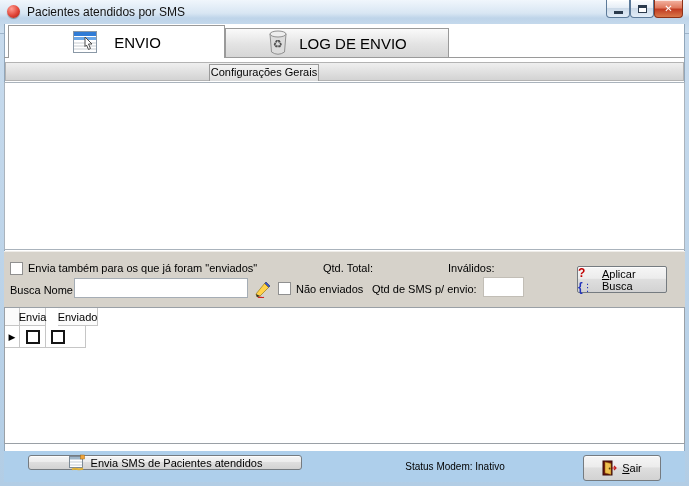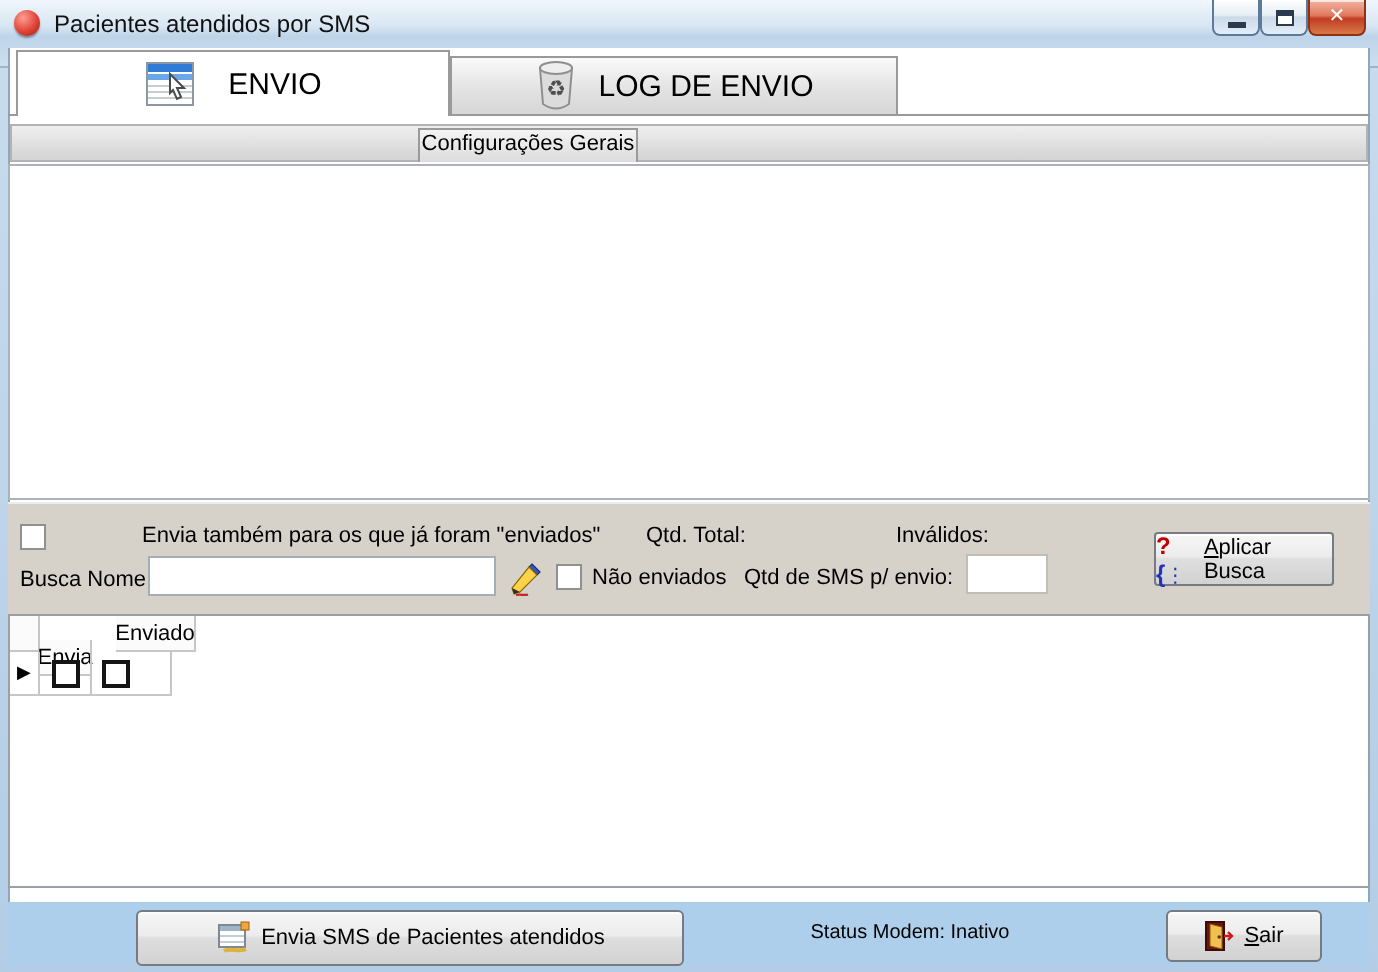--- a/index.html
+++ b/index.html
@@ -196,21 +196,21 @@
   <div class="abs memo-white" style="left:444px;top:157px;width:237px;height:86px;">
     <div class="memo-text" style="margin-right:16px;"></div>
     <div class="vscroll" style="background:#f6f4f0;">
       <span class="sarrow">▲</span>
       <span class="sarrow">▼</span>
     </div>
   </div>
 
   <div class="abs graypanel"></div>
   <div class="abs cb-plain" style="left:10px;top:262px;"></div>
-  <div class="abs lbl" style="left:28px;top:262px;margin-left:43px;">Envia também para os que já foram "enviados"</div>
+  <div class="abs lbl" style="left:28px;top:262px;">Envia também para os que já foram "enviados"</div>
   <div class="abs lbl" style="left:323px;top:262px;">Qtd. Total:</div>
   <div class="abs lbl" style="left:448px;top:262px;">Inválidos:</div>
   <div class="abs btn7" style="left:577px;top:266px;width:90px;height:27px;border-radius:2px;gap:3px;">
     <span><span class="filter-q">?</span><span class="filter-b">{</span><span class="filter-d">⋮</span></span>
     <span><span class="accel">A</span><span>plicar Busca</span></span>
   </div>
   <div class="abs lbl" style="left:10px;top:284px;">Busca Nome:</div>
   <input class="abs inputbox" style="left: 74px; top: 278px; width: 174px; height: 20px;" value="">
   <svg class="abs" style="left:254px;top:280px;" width="18" height="18" viewBox="0 0 18 18">
     <path d="M12,2 L16,6 L14.5,7.5 L10.5,3.5 Z" fill="#3a56c4" stroke="#1c2c66" stroke-width=".6"></path>
@@ -218,35 +218,35 @@
     <path d="M2,14 L3,17 L6,16 Z" fill="#2e2e2e"></path>
     <path d="M4,17.6 C6,16.8 8,18 10,17.2" fill="none" stroke="#cc2222" stroke-width="1.1"></path>
   </svg>
   <div class="abs cb-plain" style="left:278px;top:282px;"></div>
   <div class="abs lbl" style="left:296px;top:283px;">Não enviados</div>
   <div class="abs lbl" style="left:372px;top:283px;">Qtd de SMS p/ envio:</div>
   <input class="abs inputbox" style="left: 483px; top: 277px; width: 41px; height: 20px; border-color: rgb(194, 190, 182);" value="">
 
   <div class="abs grid">
     <div class="gcell ghead" style="left:0;top:0;width:15px;height:18px;"></div>
-    <div class="gcell ghead" style="left:15px;top:12px;width:26px;height:18px;">Envia</div>
+    <div class="gcell ghead" style="left:15px;top:0;width:26px;height:18px;">Envia</div>
     <div class="gcell ghead" style="left:41px;top:0;width:40px;height:18px;margin-left:12px;">Enviado</div>
     <div class="gcell" style="left:0;top:18px;width:15px;height:22px;">
       <span class="rowptr">▶</span>
     </div>
     <div class="gcell" style="left:15px;top:18px;width:26px;height:22px;">
       <span class="gcb"></span>
     </div>
     <div class="gcell" style="left:41px;top:18px;width:40px;height:22px;justify-content:flex-start;padding-left:5px;">
       <span class="gcb"></span>
     </div>
   </div>
 
   <div class="abs footer"></div>
-  <div class="abs btn7" style="left:28px;top:455px;width:274px;height:28px;margin-left:40px;">
+  <div class="abs btn7" style="left:28px;top:455px;width:274px;height:15px;">
     <svg width="18" height="18" viewBox="0 0 18 18">
       <rect x="1.5" y="2.5" width="13" height="11" fill="#ffffff" stroke="#7d8a96"></rect>
       <rect x="2" y="3" width="12" height="2.5" fill="#9fb6c9"></rect>
       <line x1="2" y1="8" x2="14" y2="8" stroke="#c3cdd6"></line>
       <line x1="2" y1="11" x2="14" y2="11" stroke="#c3cdd6"></line>
       <rect x="12.5" y="1" width="4" height="4" fill="#f2a53c" stroke="#9a6510" stroke-width=".5"></rect>
       <path d="M4,15.5 C7,13.5 11,16.5 15,14.5" fill="none" stroke="#e0b23a" stroke-width="2"></path>
     </svg>
     <span>Envia SMS de Pacientes atendidos</span>
   </div>

